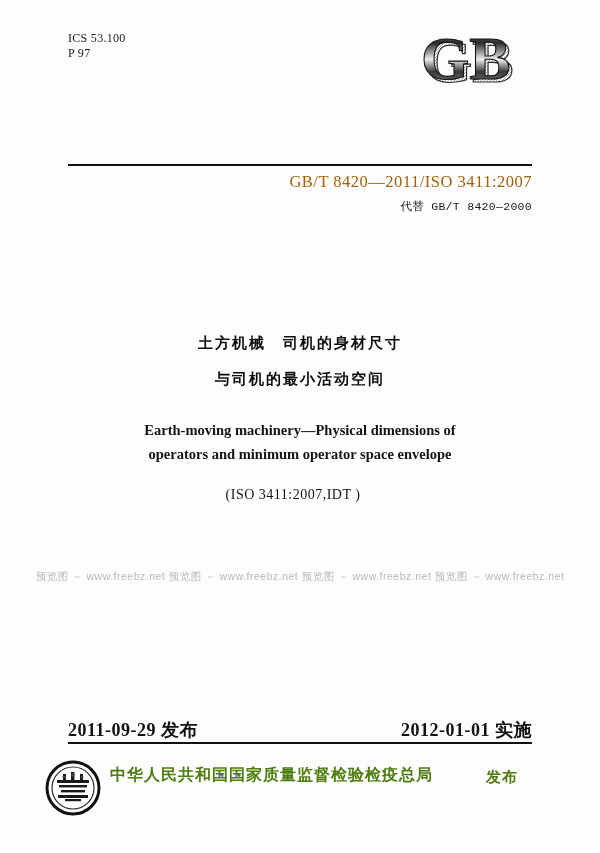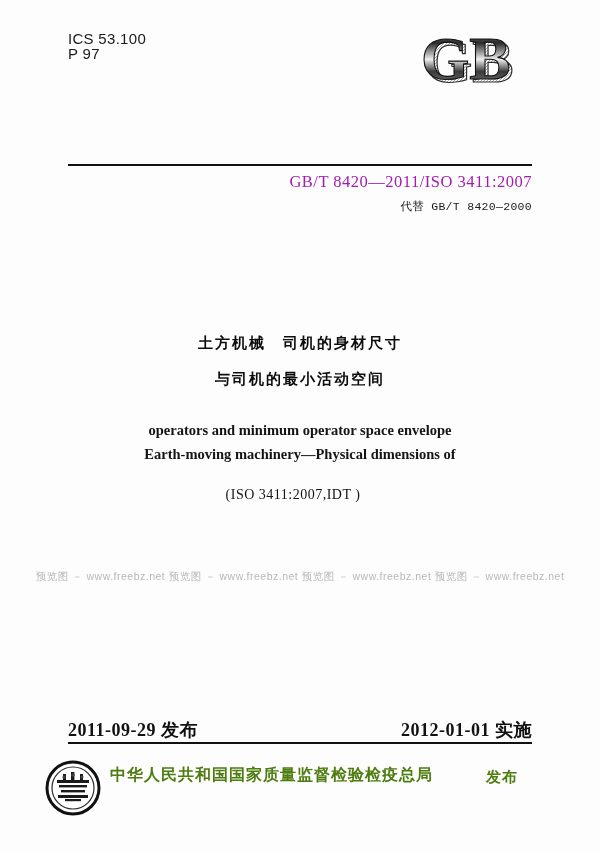--- a/index.html
+++ b/index.html
@@ -22,22 +22,22 @@
     width: 600px;
     height: 853px;
     background: #fdfdfd;
   }
 
   
   .ics-block {
     position: absolute;
     left: 68px;
     top: 31px;
-    font-family: Liberation Sans, sans-serif;
-    font-size: 15px;
+    font-family: Liberation Serif, serif;
+    font-size: 12px;
     line-height: 15px;
     letter-spacing: 0.3px;
     color: #1a1a1a;
   }
 
   
   .gb-logo {
     position: absolute;
     right: 62px;
     top: 30px;
@@ -72,21 +72,21 @@
   .std-no {
     position: absolute;
     right: 68px;
     top: 172px;
     text-align: right;
     font-family: "Liberation Serif", serif;
   }
   .std-no .main {
     font-size: 16.5px;
     letter-spacing: 0.5px;
-    color: #a21caf;
+    color: #a16207;
   }
   .std-no .replace {
     margin-top: 7px;
     font-size: 11.5px;
     letter-spacing: 0.3px;
     color: #1a1a1a;
     font-family: Liberation Mono, monospace;
   }
 
   
@@ -238,22 +238,22 @@
     <div class="main">GB/T  8420—2011/ISO 3411:2007</div>
     <div class="replace">代替 GB/T 8420—2000</div>
   </div>
 
   <div class="doc-title-cn">
     <div class="l1">土方机械　司机的身材尺寸</div>
     <div class="l2">与司机的最小活动空间</div>
   </div>
 
   <div class="doc-title-en">
+    <div>Earth-moving machinery—Physical dimensions of</div>
     <div>operators and minimum operator space envelope</div>
-    <div>Earth-moving machinery—Physical dimensions of</div>
   </div>
 
   <div class="doc-idt">(ISO 3411:2007,IDT )</div>
 
   <div class="watermark">预览图 － www.freebz.net 预览图 － www.freebz.net 预览图 － www.freebz.net 预览图 － www.freebz.net</div>
 
   <div class="date-row">
     <span>2011-09-29 发布</span>
     <span>2012-01-01 实施</span>
   </div>

